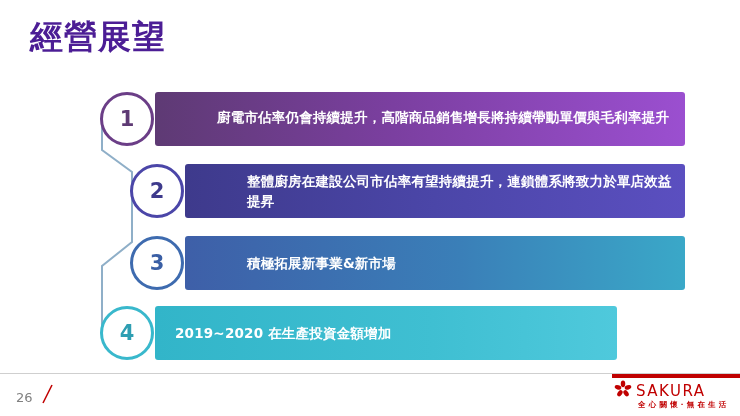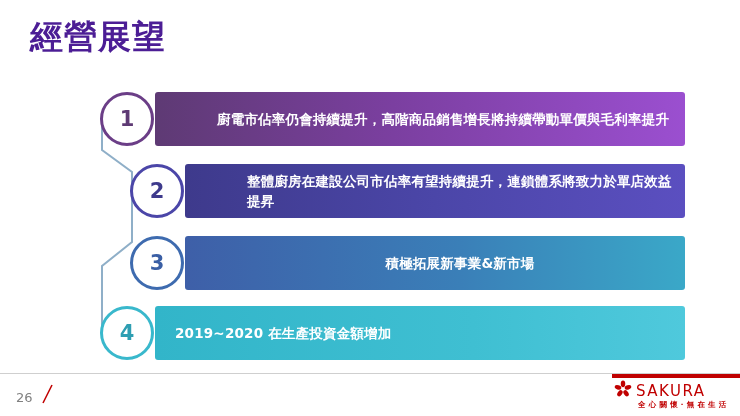--- a/index.html
+++ b/index.html
@@ -78,33 +78,33 @@
     box-sizing: border-box;
     display: flex;
     align-items: center;
     justify-content: center;
     font-size: 21px;
     font-weight: bold;
     z-index: 3;
   }
   
   #row1 { top: 92px; }
-  #row1 .bar { width: 530px; background: linear-gradient(90deg, #5E3A74 0%, #7B3FA0 45%, #9B4FD0 100%); }
+  #row1 .bar { width: 530px; background: linear-gradient(90deg, #5E3A74 0%, #7B3FA0 45%, #9B4FD0 100%); font-family: Liberation Mono, monospace; }
   #row1 .circle { border: 3px solid #6B3E87; color: #5E3A74; }
 
   #row2 { top: 164px; left: 130px; }
   #row2 .bar { width: 500px; background: linear-gradient(90deg, #3E3A8C 0%, #4B46A8 50%, #5B4FC0 100%); }
   #row2 .circle { border: 3px solid #4B46A8; color: #3E3A8C; }
 
   #row3 { top: 236px; left: 130px; }
-  #row3 .bar { width: 500px; background: linear-gradient(90deg, #3E5FA8 0%, #3A7FB8 55%, #3AA8C8 100%); justify-content: center; }
+  #row3 .bar { width: 500px; background: linear-gradient(90deg, #3E5FA8 0%, #3A7FB8 55%, #3AA8C8 100%); }
   #row3 .circle { border: 3px solid #3E6BAF; color: #3A5FA5; }
 
   #row4 { top: 306px; left: 100px; }
-  #row4 .bar { width: 530px; background: linear-gradient(90deg, #32B5C9 0%, #3FBFD2 60%, #4FC9DC 100%); padding-left: 20px; }
+  #row4 .bar { width: 462px; background: linear-gradient(90deg, #32B5C9 0%, #3FBFD2 60%, #4FC9DC 100%); padding-left: 20px; }
   #row4 .circle { border: 3px solid #39B8CC; color: #2E9EB2; }
 
   
   .footer-rule {
     position: absolute;
     left: 0;
     top: 373px;
     width: 740px;
     height: 1px;
     background: #cfcfcf;

